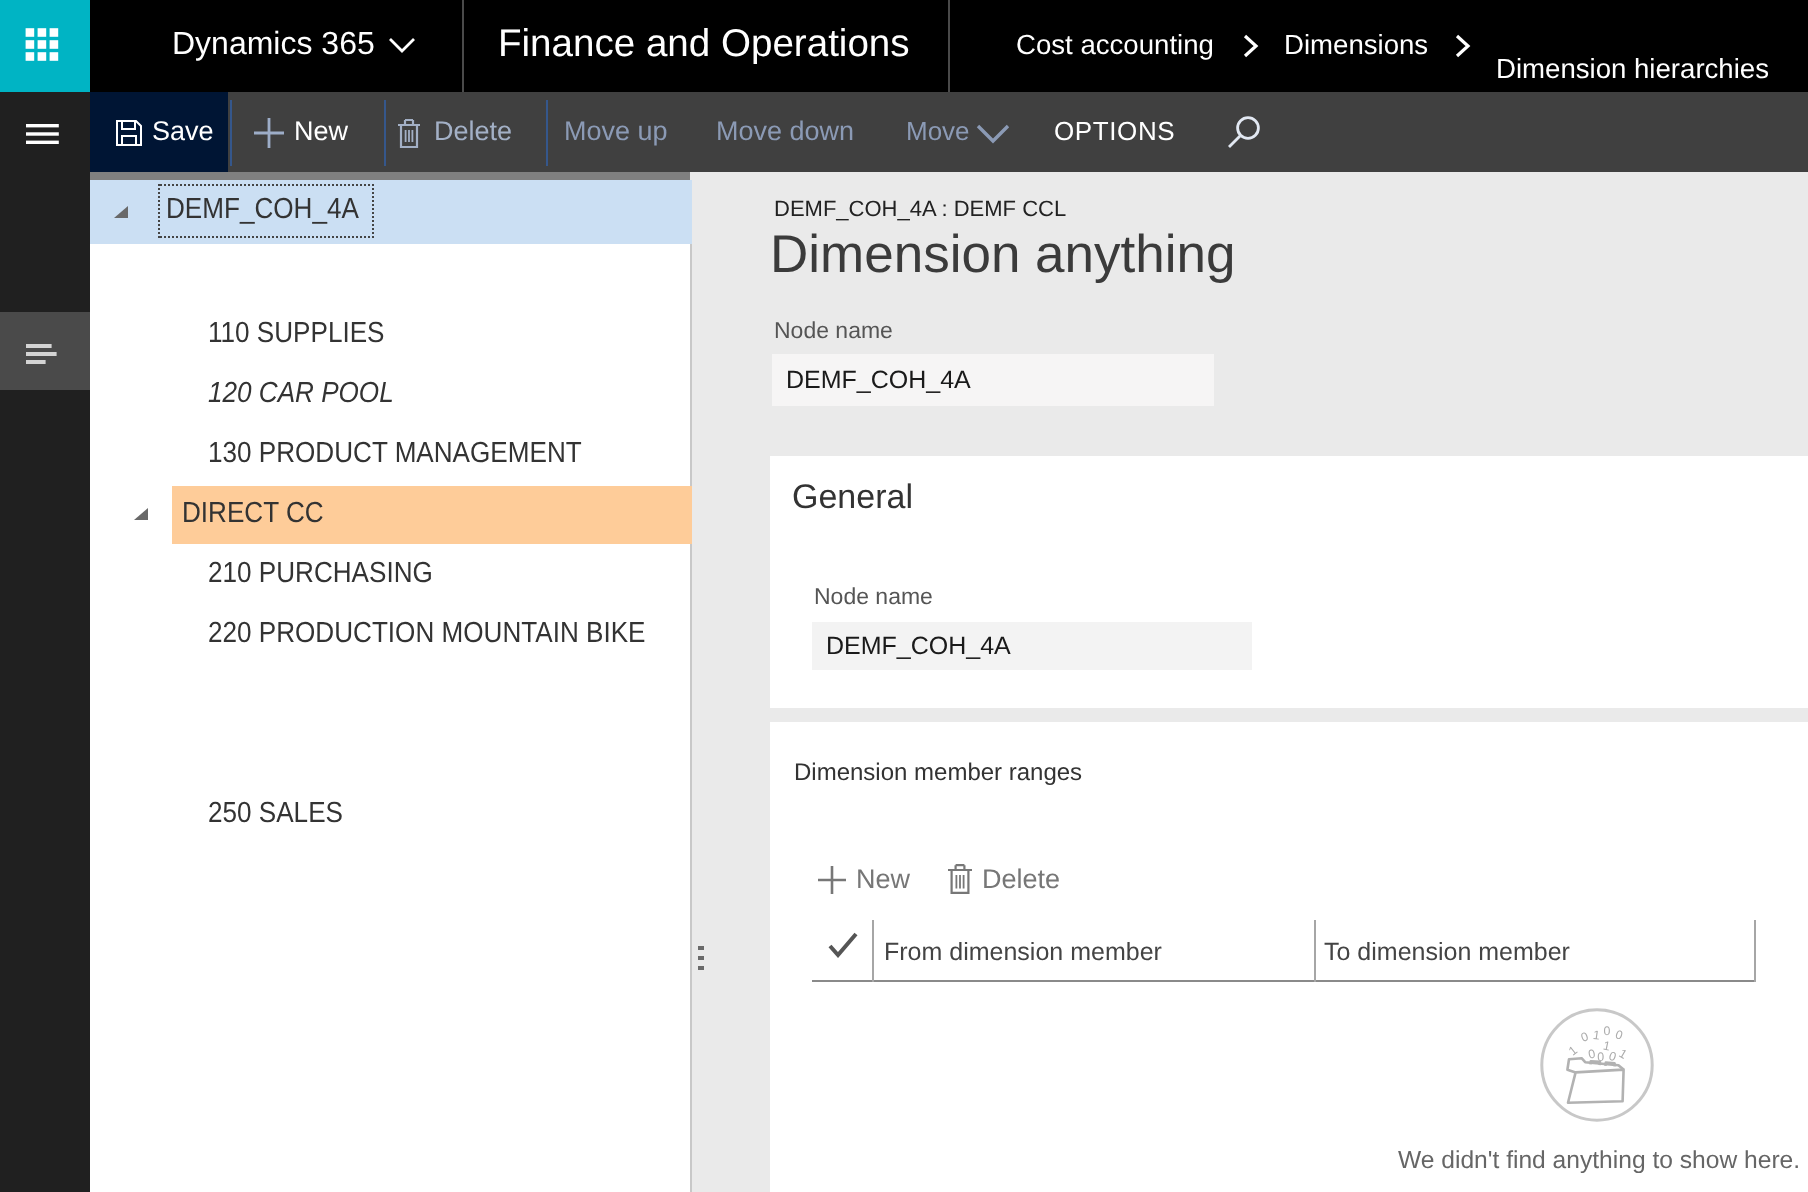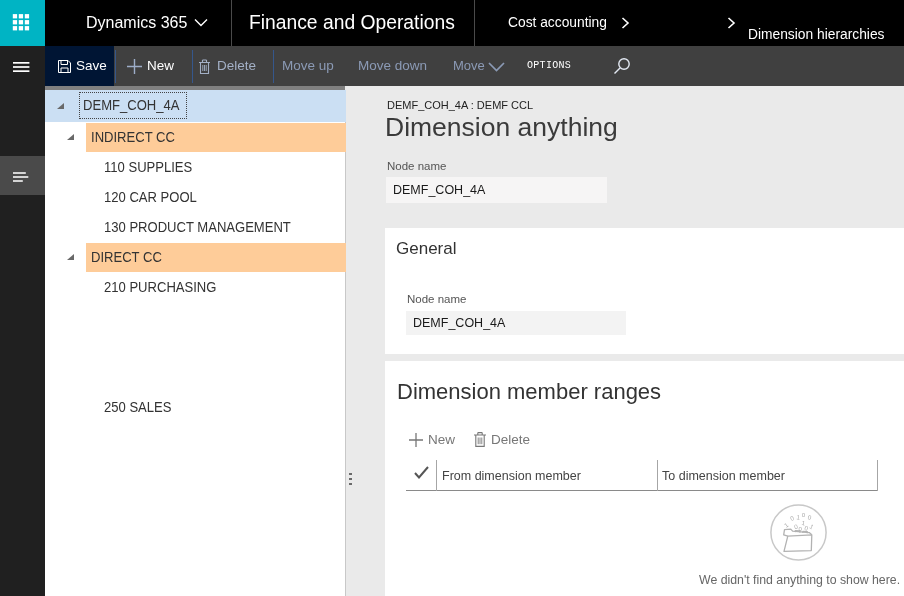--- a/index.html
+++ b/index.html
@@ -67,20 +67,21 @@
   <svg class="abs" style="left:194px; top:18px;" width="14" height="9" viewBox="0 0 14 9">
     <path d="M1 1.5 L7 7.5 L13 1.5" stroke="#fff" stroke-width="1.4" fill="none"></path>
   </svg>
   <div class="vsep" style="left:231px;"></div>
   <span class="t1" style="left:249px; font-size:19.3px;">Finance and Operations</span>
   <div class="vsep" style="left:474px;"></div>
   <span class="bc" style="left:508px;">Cost accounting</span>
   <svg class="abs" style="left:621px; top:17px;" width="9" height="12" viewBox="0 0 9 12">
     <path d="M1.5 1 L7 6 L1.5 11" stroke="#fff" stroke-width="1.6" fill="none"></path>
   </svg>
+  <span class="bc" style="left:642px;">Dimensions</span>
   <svg class="abs" style="left:727px; top:17px;" width="9" height="12" viewBox="0 0 9 12">
     <path d="M1.5 1 L7 6 L1.5 11" stroke="#fff" stroke-width="1.6" fill="none"></path>
   </svg>
   <span class="bc" style="left:748px;margin-top:12px;">Dimension hierarchies</span>
 </div>
 
 <div id="abar">
   <div id="saveseg"></div>
   <svg class="abs" style="left:58px; top:14px;" width="13" height="13" viewBox="0 0 13 13">
     <path d="M0.5 0.5 H10 L12.5 3 V12.5 H0.5 Z M3 0.5 V4.5 H9.5 V0.5 M3 12.5 V8 H10 V12.5" stroke="#fff" stroke-width="1" fill="none"></path>
@@ -99,21 +100,21 @@
     </g>
   </svg>
   <span class="item dim2" style="left:217px;">Delete</span>
   <div class="vsep" style="left:273px;"></div>
   <span class="item dim" style="left:282px;">Move up</span>
   <span class="item dim" style="left:358px;">Move down</span>
   <span class="item dim" style="left:453px; font-size:13px;">Move</span>
   <svg class="abs" style="left:488px; top:15.5px;" width="17" height="10" viewBox="0 0 17 10">
     <path d="M1 1 L8.5 8.5 L16 1" stroke="#8b9ab5" stroke-width="1.7" fill="none"></path>
   </svg>
-  <span class="item" style="left:527px; font-size:10px; letter-spacing:0.3px;font-family:Liberation Mono, monospace;">OPTIONS</span>
+  <span class="item" style="left:527px; font-size:13px; letter-spacing:0.3px;">OPTIONS</span>
   <svg class="abs" style="left:613px; top:10.5px;" width="18" height="18" viewBox="0 0 18 18">
     <circle cx="11" cy="7" r="5.2" stroke="#e2e8f2" stroke-width="1.4" fill="none"></circle>
     <path d="M7 11 L1.5 16.5" stroke="#e2e8f2" stroke-width="1.4"></path>
   </svg>
 </div>
 
 <div id="rail">
   <svg class="abs" style="left:12.8px; top:15.5px;" width="17" height="11" viewBox="0 0 17 11">
     <g fill="#fff">
       <rect x="0" y="0" width="16.4" height="1.7"></rect>
@@ -133,42 +134,40 @@
 
 <div id="graystrip"></div>
 
 <div id="tree">
   <div class="trow" style="top:0px;">
     <div class="hl" style="left:0; top:0; width:301px; height:31.5px; background:#cbdff3;"></div>
     <div class="abs" style="left:34px; top:2px; width:108px; height:27px; border:1px dotted #444;"></div>
     <div class="arrow" style="left:12px; top:13px;"></div>
     <div class="lbl" style="left:38px; line-height:31px;">DEMF_COH_4A</div>
   </div>
-  <div class="trow" style="top:32px;">
-    <div class="hl" style="left:41px; top:0.5px; width:260px; height:29.8px; background:#fecc99;"></div>
-    <div class="arrow" style="left:22px; top:12px;"></div>
-    <div class="lbl" style="left:46px;">INDIRECT CC</div>
-  </div>
   <div class="trow" style="top:62px;">
       <div class="lbl" style="left:59px;">110 SUPPLIES</div>
     </div>
-  <div class="trow" style="top:92px;">
+  <div class="trow" style="top:92px;font-style:italic;">
       <div class="lbl" style="left:59px;">120 CAR POOL</div>
     </div>
   <div class="trow" style="top:122px;">
       <div class="lbl" style="left:59px;">130 PRODUCT MANAGEMENT</div>
     </div>
   <div class="trow" style="top:152px;">
     <div class="hl" style="left:41px; top:0.5px; width:260px; height:29.8px; background:#fecc99;"></div>
     <div class="arrow" style="left:22px; top:12px;"></div>
     <div class="lbl" style="left:46px;">DIRECT CC</div>
   </div>
   <div class="trow" style="top:182px;">
       <div class="lbl" style="left:59px;">210 PURCHASING</div>
     </div>
+  <div class="trow" style="top:212px;">
+      <div class="lbl" style="left:59px;">220 PRODUCTION MOUNTAIN BIKE</div>
+    </div>
   <div class="trow" style="top:302px;">
       <div class="lbl" style="left:59px;">250 SALES</div>
     </div>
 </div>
 
 <div id="splitter">
   <div class="dot" style="left:3px; top:387px;"></div>
   <div class="dot" style="left:3px; top:392px;"></div>
   <div class="dot" style="left:3px; top:397px;"></div>
 </div>
@@ -178,21 +177,21 @@
 <div class="smalllbl" style="left:387px; top:160px;">Node name</div>
 <div class="inp" style="left:386px; top:177px; width:221px; height:26px; background:#f6f5f5;">DEMF_COH_4A</div>
 
 <div class="card" style="top:228px; height:126px;">
   <div class="abs" style="left:11px; top:11px; font-size:17px; color:#333;">General</div>
   <div class="smalllbl" style="left:22px; top:65px;">Node name</div>
   <div class="inp" style="left:21px; top:83px; width:220px; height:24px; background:#f3f3f3; line-height:24px;">DEMF_COH_4A</div>
 </div>
 
 <div class="card" style="top:361px; height:235px;">
-  <div class="abs" style="left:12px; top:18px; font-size:22px; color:#333;">Dimension member ranges</div>
+  <div class="abs" style="left:12px; top:18px; font-size:12px; color:#333;">Dimension member ranges</div>
   <svg class="abs" style="left:24px; top:72px;" width="14" height="14" viewBox="0 0 14 14">
     <path d="M7 0 V14 M0 7 H14" stroke="#777" stroke-width="1.3"></path>
   </svg>
   <span class="abs" style="left:43px; top:71px; font-size:13.5px; color:#777;">New</span>
   <svg class="abs" style="left:89px; top:71px;" width="12" height="15" viewBox="0 0 12 15">
     <g stroke="#777" stroke-width="1.1" fill="none">
       <path d="M0 3 H12 M1.8 3 V14.4 H10.2 V3 M3.8 0.6 H8.2 M3.8 0.6 V2.6 M8.2 0.6 V2.6"></path>
       <path d="M4.2 5.5 V12.2 M6 5.5 V12.2 M7.8 5.5 V12.2" stroke-width="0.9"></path>
     </g>
   </svg>

